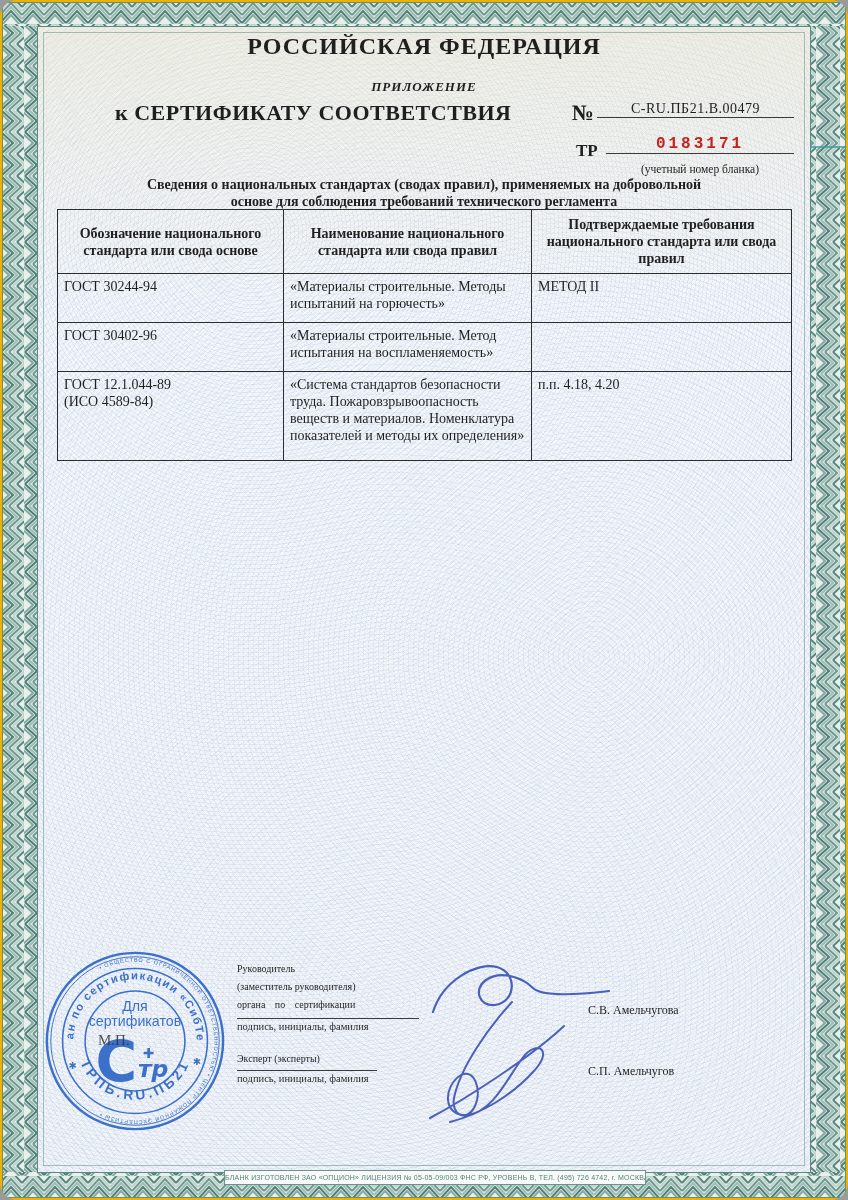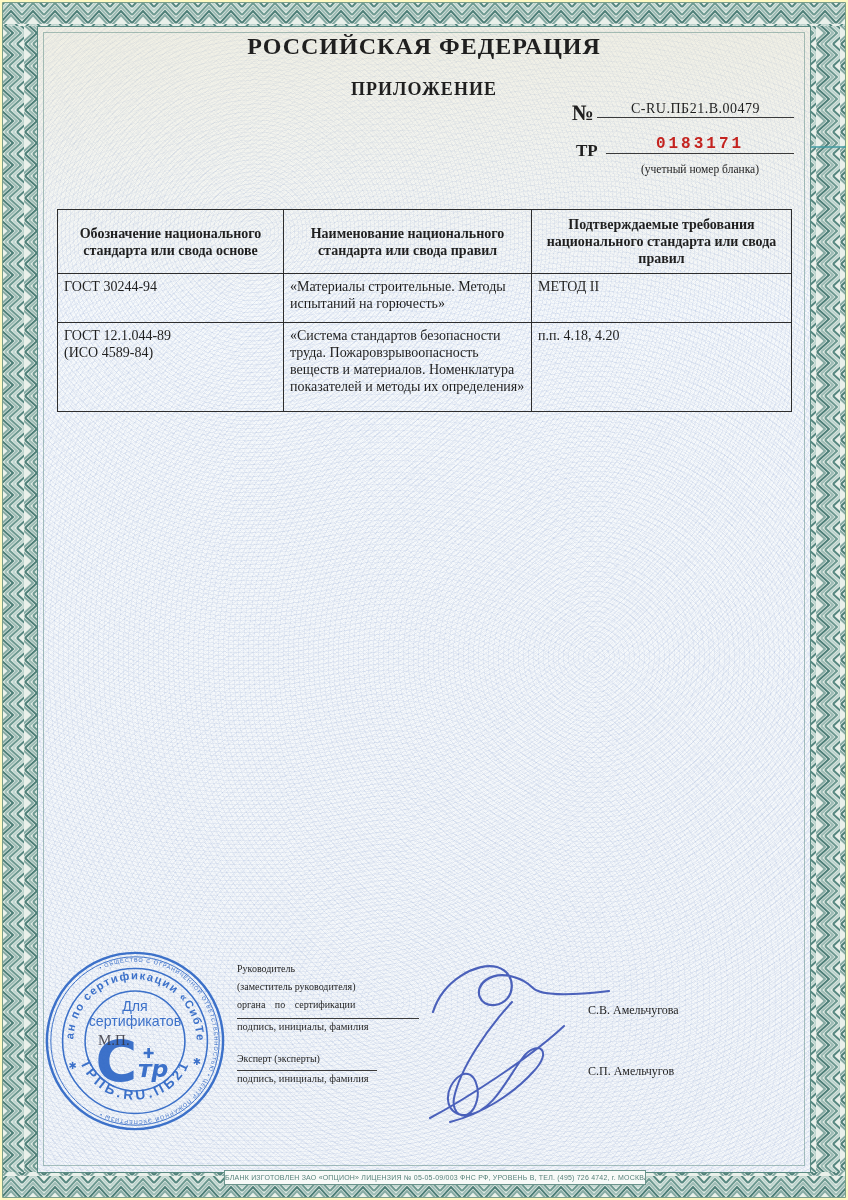--- a/index.html
+++ b/index.html
@@ -1,36 +1,36 @@
 <!DOCTYPE html>
 <html><head>
 <meta charset="utf-8">
 <style>
   html,body{margin:0;padding:0;background:#9a9a9a;}
   .page{
-    position:relative;width:848px;height:1200px;background:#fef9c3;
-    overflow:hidden;font-family:"Liberation Serif",serif;color:#1f1f1f;
+    position:relative;width:848px;height:1200px;background:#eab308;
+    overflow:hidden;font-family:"Liberation Serif",serif;color:#1f1f1f;border-radius:17px;
   }
   .abs{position:absolute;}
   
   .guilloche{
     left:38px;top:26px;width:772px;height:1147px;
     background:
       linear-gradient(180deg, rgba(233,228,204,0.50) 0px, rgba(233,228,204,0.22) 150px, rgba(233,228,204,0) 280px),
       repeating-radial-gradient(circle at 28% 18%, rgba(105,135,195,0.10) 0 1px, rgba(255,255,255,0) 1px 4px),
       repeating-radial-gradient(circle at 72% 55%, rgba(105,135,195,0.09) 0 1px, rgba(255,255,255,0) 1px 5px),
       repeating-radial-gradient(circle at 45% 85%, rgba(105,135,195,0.08) 0 1px, rgba(255,255,255,0) 1px 6px),
       repeating-linear-gradient(45deg, rgba(140,160,205,0.07) 0 1px, rgba(255,255,255,0) 1px 3px),
       repeating-linear-gradient(-45deg, rgba(140,160,205,0.07) 0 1px, rgba(255,255,255,0) 1px 3px),
       linear-gradient(180deg,#f7fafc,#f4f7fa);
   }
   .center{text-align:center;}
   .b{font-weight:bold;}
   .doc-title{font-size:24px;letter-spacing:1px;font-weight:bold;}
-  .doc-sub{font-size:18px;letter-spacing:1px;font-weight:bold;}
+  .doc-sub{font-size:13px;letter-spacing:1px;font-weight:bold;font-style:italic;}
   .cert-title{font-size:22px;letter-spacing:0.5px;font-weight:bold;white-space:nowrap;}
   .field{border-bottom:1.5px solid #3a3a3a;text-align:center;}
   .cert-num{font-size:14px;letter-spacing:0.5px;}
   .blank-num{font-family:"Liberation Mono",monospace;font-weight:bold;font-size:16px;letter-spacing:3px;color:#c4231f;}
   .small-cap{font-size:11.5px;}
   .intro{font-size:14px;font-weight:bold;line-height:17px;}
   table.std{border-collapse:collapse;table-layout:fixed;width:734px;}
   table.std th,table.std td{border:1.4px solid #2d2d2d;vertical-align:top;font-size:14px;line-height:17px;padding:4px 6px 6px 6px;background:transparent;}
   table.std th{font-weight:bold;text-align:center;vertical-align:middle;padding:6px 8px;}
   td.pre{white-space:pre-line;}
@@ -82,47 +82,55 @@
     <rect x="3" y="1172" width="842" height="25" fill="url(#zzh)"></rect>
     <rect x="37.5" y="26.5" width="773" height="1146" fill="none" stroke="#5a8a82" stroke-width="1"></rect>
     <rect x="43.5" y="32.5" width="761" height="1133" fill="none" stroke="rgba(90,138,130,0.5)" stroke-width="1"></rect>
     <line x1="811" y1="147" x2="846" y2="147" stroke="#3f9aa0" stroke-width="1.5"></line>
   </svg>
 
   <div class="abs center doc-title" style="left:38px;top:33px;width:772px;">РОССИЙСКАЯ ФЕДЕРАЦИЯ</div>
 
   <div class="abs center doc-sub" style="left:38px;top:79px;width:772px;">ПРИЛОЖЕНИЕ</div>
 
+  <span class="abs cert-title" style="left:115px;top:100px;">к СЕРТИФИКАТУ СООТВЕТСТВИЯ</span>
   <span class="abs cert-title" style="left:572px;top:100px;">№</span>
   <span class="abs field cert-num" style="left:597px;top:101px;width:197px;">C-RU.ПБ21.В.00479</span>
 
 
   <span class="abs b" style="left:576px;top:141px;font-size:17px;">ТР</span>
   <span class="abs field blank-num" style="left:606px;top:135px;width:188px;">0183171</span>
   <div class="abs center small-cap" style="left:606px;top:163px;width:188px;">(учетный номер бланка)</div>
 
   <div class="abs center intro" style="left:38px;top:176px;width:772px;">
+    <div>Сведения о национальных стандартах (сводах правил), применяемых на добровольной</div>
+    <div>основе для соблюдения требований технического регламента</div>
   </div>
 
   <table class="std abs" style="left:57px;top:209px;">
     <colgroup>
         <col style="width:226px">
         <col style="width:248px">
         <col style="width:260px">
       </colgroup>
     <tbody>
         <tr>
       <th style="height:50px;">Обозначение национального стандарта или свода основе</th>
       <th>Наименование национального стандарта или свода правил</th>
       <th>Подтверждаемые требования национального стандарта или свода правил</th>
     </tr>
     <tr>
       <td style="height:38px;">ГОСТ 30244-94</td>
       <td>«Материалы строительные. Методы испытаний на горючесть»</td>
       <td>МЕТОД II</td>
+    </tr>
+    <tr>
+      <td style="height:38px;">ГОСТ 30402-96</td>
+      <td>«Материалы строительные. Метод испытания на воспламеняемость»</td>
+      <td></td>
     </tr>
     <tr>
       <td class="pre" style="height:78px;">ГОСТ 12.1.044-89
 (ИСО 4589-84)</td>
       <td>«Система стандартов безопасности труда. Пожаровзрывоопасность веществ и материалов. Номенклатура показателей и методы их определения»</td>
       <td>п.п. 4.18, 4.20</td>
     </tr>
   </tbody>
     </table>
 

